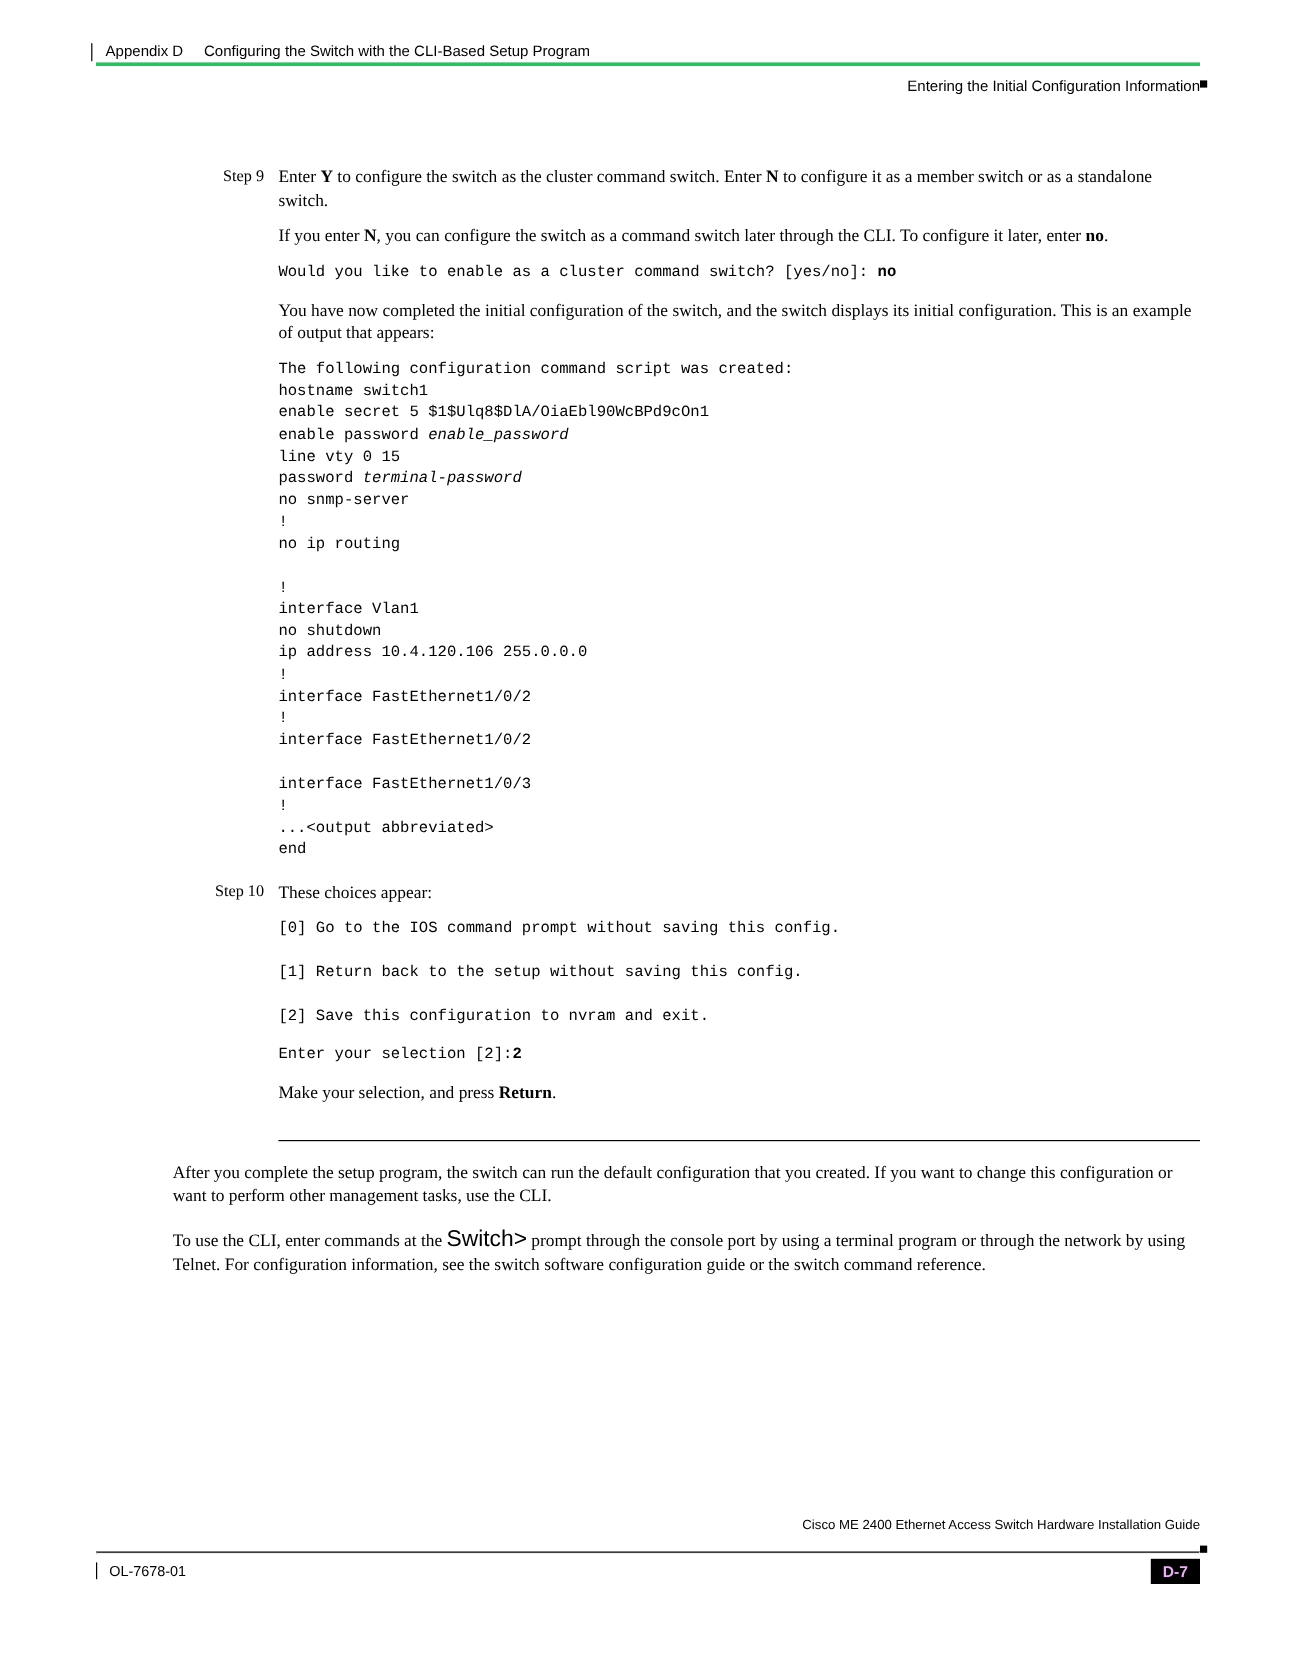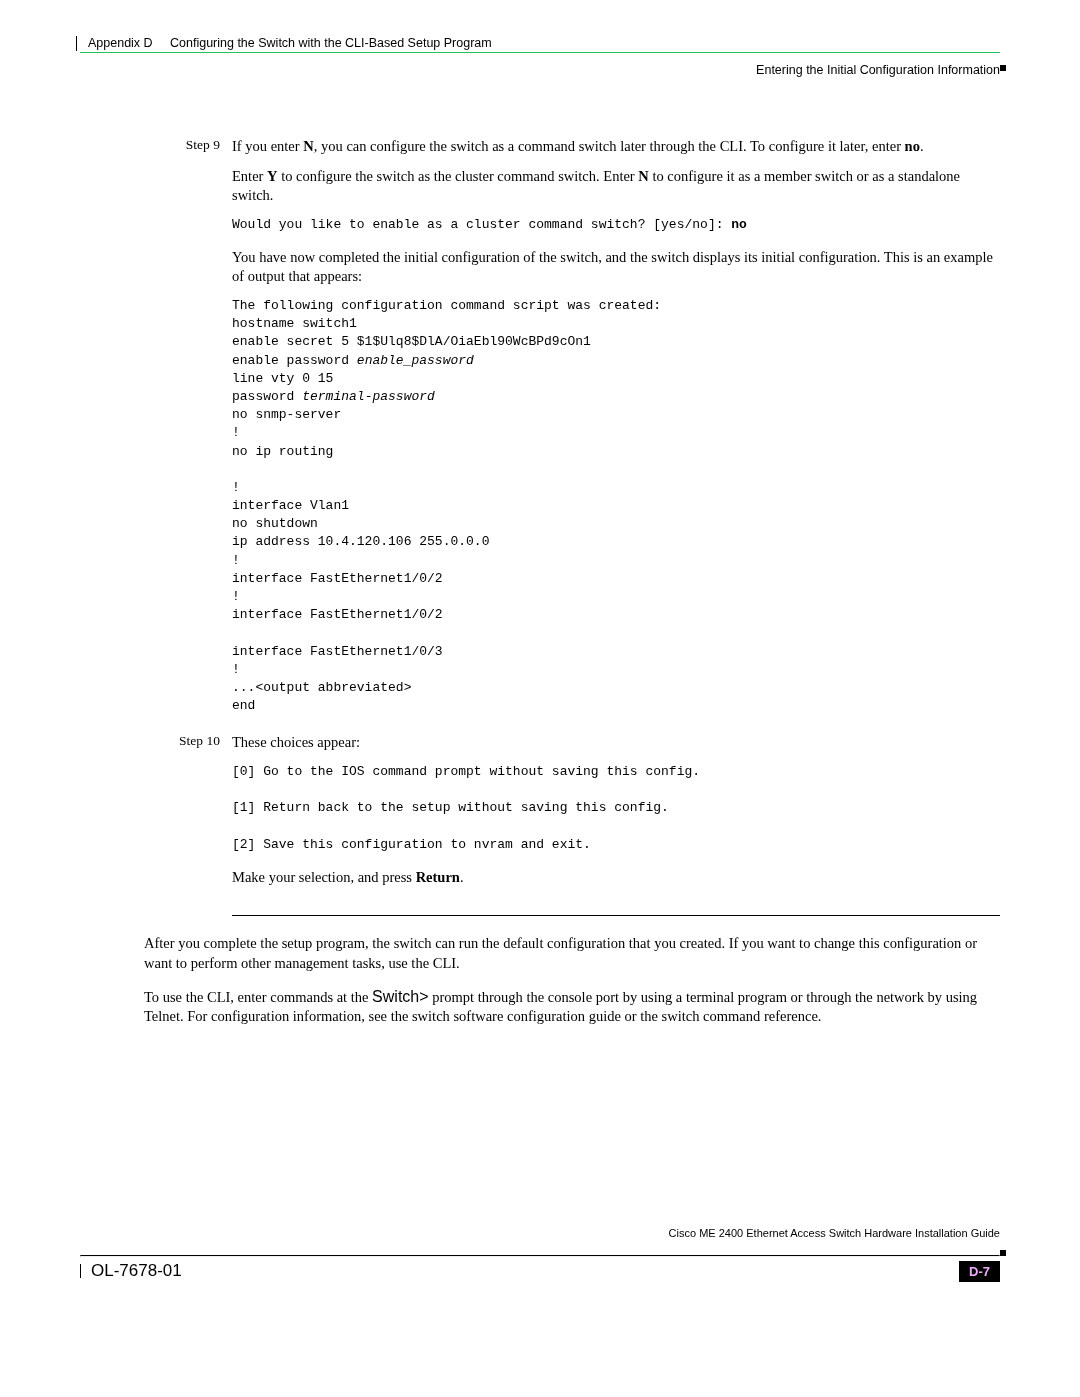--- a/index.html
+++ b/index.html
@@ -11,21 +11,21 @@
     color: #000;
     width: 1080px;
   }
   .page {
     padding: 36px 80px 40px 80px;
     position: relative;
   }
   .header-bar {
     display: flex;
     justify-content: space-between;
-    border-bottom: 1px solid #22c55e;
+    border-bottom: 3px solid #22c55e;
     padding-bottom: 2px;
     font-family: Arial, Helvetica, sans-serif;
     font-size: 12.5px;
     position: relative;
   }
   .header-left {
     padding-left: 8px;
   }
   .header-left-marker {
     position: absolute;
@@ -86,21 +86,21 @@
   .rule {
     border: none;
     border-top: 1px solid #000;
     margin: 18px 0 18px 152px;
   }
   .after-rule {
     margin-left: 64px;
     line-height: 1.35;
   }
   .after-rule p { margin: 0 0 12px 0; }
-  .switch-prompt { font-family: Arial, Helvetica, sans-serif; font-size: 16px; }
+  .switch-prompt { font-family: Arial, Helvetica, sans-serif; font-size: 19px; }
   .footer {
     margin-top: 200px;
     position: relative;
   }
   .footer-line {
     border-top: 1px solid #000;
     margin: 0;
     position: relative;
   }
   .footer-title {
@@ -116,21 +116,21 @@
     padding-top: 4px;
   }
   .footer-left-marker {
     width: 4px;
     height: 14px;
     border-left: 1px solid #000;
     margin-right: 6px;
   }
   .footer-ol {
     font-family: Arial, Helvetica, sans-serif;
-    font-size: 17px;
+    font-size: 12px;
     display: flex;
     align-items: center;
     justify-content: flex-end;
   }
   .footer-right-marker {
     position: absolute;
     right: -6px;
     bottom: 26px;
     width: 6px;
     height: 6px;
@@ -159,24 +159,24 @@
     <div></div>
   </div>
   <div class="header-sub">Entering the Initial Configuration Information</div>
 
   <div class="content">
 
     <div class="step-row">
       <div class="step-label">Step 9</div>
       <div class="step-body">
         <p>
-          <span>If you enter </span><span class="bold">N</span><span>, you can configure the switch as a command switch later through the CLI. To configure it later, enter </span><span class="bold">no</span><span>.</span>
+          <span>Enter </span><span class="bold">Y</span><span> to configure the switch as the cluster command switch. Enter </span><span class="bold">N</span><span> to configure it as a member switch or as a standalone switch.</span>
         </p>
         <p>
-          <span>Enter </span><span class="bold">Y</span><span> to configure the switch as the cluster command switch. Enter </span><span class="bold">N</span><span> to configure it as a member switch or as a standalone switch.</span>
+          <span>If you enter </span><span class="bold">N</span><span>, you can configure the switch as a command switch later through the CLI. To configure it later, enter </span><span class="bold">no</span><span>.</span>
         </p>
         <pre class="code"><span>Would you like to enable as a cluster command switch? [yes/no]: </span><span class="b">no</span></pre>
         <p>You have now completed the initial configuration of the switch, and the switch displays its initial configuration. This is an example of output that appears:</p>
 <pre class="code"><span>The following configuration command script was created:</span>
 <span>hostname switch1</span>
 <span>enable secret 5 $1$Ulq8$DlA/OiaEbl90WcBPd9cOn1</span>
 <span>enable password </span><span class="i">enable_password</span>
 <span>line vty 0 15</span>
 <span>password </span><span class="i">terminal-password</span>
 <span>no snmp-server</span>
@@ -201,20 +201,21 @@
 
     <div class="step-row">
       <div class="step-label">Step 10</div>
       <div class="step-body">
         <p>These choices appear:</p>
 <pre class="code"><span>[0] Go to the IOS command prompt without saving this config.</span>
 
 <span>[1] Return back to the setup without saving this config.</span>
 
 <span>[2] Save this configuration to nvram and exit.</span></pre>
+<pre class="code"><span>Enter your selection [2]:</span><span class="b">2</span></pre>
         <p>
           <span>Make your selection, and press </span><span class="bold">Return</span><span>.</span>
         </p>
       </div>
     </div>
 
     <hr class="rule">
 
     <div class="after-rule">
       <p>After you complete the setup program, the switch can run the default configuration that you created. If you want to change this configuration or want to perform other management tasks, use the CLI.</p>

